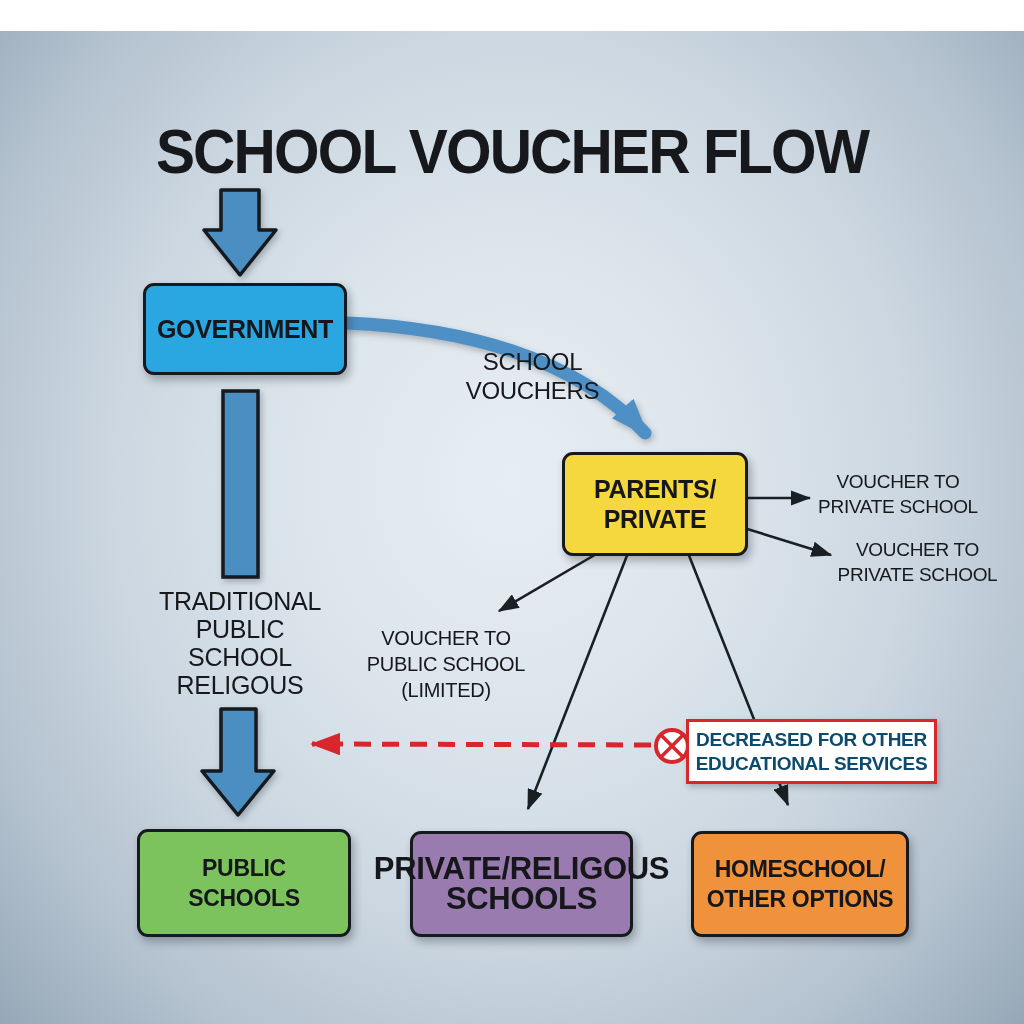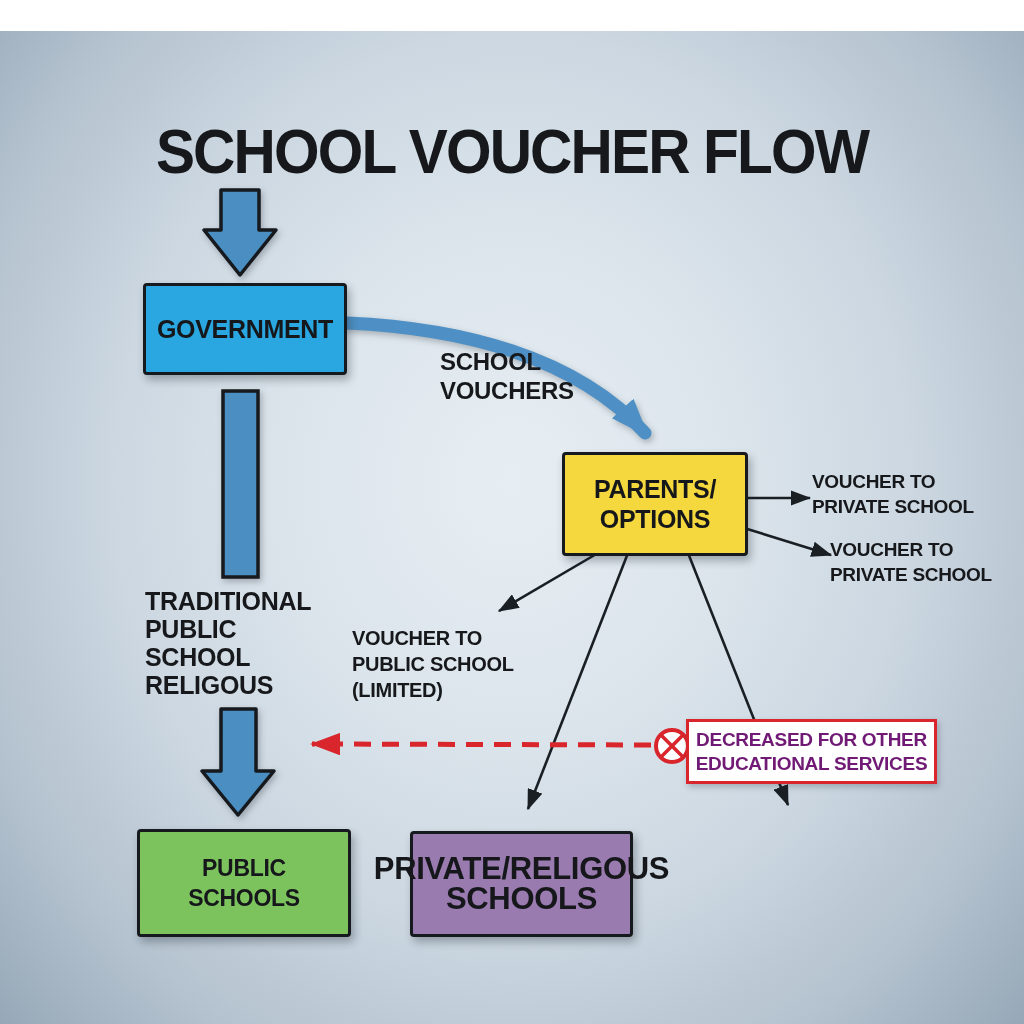--- a/index.html
+++ b/index.html
@@ -12,48 +12,48 @@
   }
   .title {
     position:absolute; left:0; right:0; top:84px; text-align:center;
     font-size:63px; font-weight:bold; color:#16181b; letter-spacing:-2px;
     transform:scaleX(0.93); transform-origin:center;
     white-space:nowrap;
   }
   .node {
     position:absolute; display:flex; align-items:center; justify-content:center;
     text-align:center; font-weight:bold; white-space:pre-line; color:#15171b;
-    border:3.5px solid #16191d; border-radius:4px;
+    border:3.5px solid #16191d; border-radius:11px;
     box-shadow:3px 5px 9px rgba(25,35,45,.32);
     letter-spacing:-0.3px;
   }
   .node-government { left:143px; top:252px; width:198px; height:86px;
     background:#2aa7e0; font-size:25px; }
   .node-parents { left:562px; top:421px; width:180px; height:98px;
     background:#f5d73e; font-size:25px; line-height:30px; }
   .node-public { left:137px; top:798px; width:208px; height:102px;
     background:#7cc35e; font-size:23px; line-height:30px; }
   .node-private { left:410px; top:800px; width:217px; height:100px;
     background:#9a7baf; font-size:31px; line-height:30px; }
   .node-homeschool { left:691px; top:800px; width:212px; height:100px;
     background:#f0923b; font-size:23px; line-height:30px; }
   .flabel {
-    position:absolute; font-weight:bold; 
+    position:absolute; font-weight:normal; text-align:center;
     white-space:pre-line; color:#16181b; letter-spacing:-0.3px;
   }
   .lbl-vouchers    { left:440px; top:316px; width:185px; font-size:24px; line-height:29px; }
   .lbl-traditional { left:145px; top:556px; width:190px; font-size:25px; line-height:28px; }
   .lbl-vp-top      { left:812px; top:438px; width:172px; font-size:19px; line-height:25px; }
   .lbl-vp-bottom   { left:830px; top:506px; width:175px; font-size:19px; line-height:25px; }
   .lbl-vpublic     { left:352px; top:594px; width:188px; font-size:20px; line-height:26px; }
   .alert-box {
     position:absolute; left:686px; top:688px; width:245px; height:59px;
     background:#ffffff; border:3px solid #d8262c;
     display:flex; align-items:center; justify-content:center; text-align:center;
-    font-weight:bold; font-size:19px; line-height:24px; color:#701a75;
+    font-weight:bold; font-size:19px; line-height:24px; color:#0c4a6e;
     white-space:pre-line; letter-spacing:-0.3px;
     box-shadow:2px 3px 6px rgba(25,35,45,.25);
   }
   svg.overlay { position:absolute; left:0; top:0; width:1024px; height:1024px; }
   .shadowed { filter: drop-shadow(2px 3px 3px rgba(20,30,40,.28)); }
 </style>
 </head>
 <body>
 
 <div id="canvas">
@@ -92,28 +92,30 @@
     <g>
       <circle cx="672" cy="715" r="16" fill="#ffffff" stroke="#d8262c" stroke-width="4"></circle>
       <line x1="661" y1="704" x2="683" y2="726" stroke="#d8262c" stroke-width="3.5"></line>
       <line x1="683" y1="704" x2="661" y2="726" stroke="#d8262c" stroke-width="3.5"></line>
     </g>
   </svg>
 
   <div class="node node-government">GOVERNMENT</div>
 
   <div class="node node-parents">PARENTS/
-OPTIONS</div>
+PRIVATE</div>
 
   <div class="node node-public">PUBLIC
 SCHOOLS</div>
 
   <div class="node node-private">PRIVATE/RELIGOUS
 SCHOOLS</div>
 
+  <div class="node node-homeschool">HOMESCHOOL/
+OTHER OPTIONS</div>
 
   <div class="flabel lbl-vouchers">SCHOOL
 VOUCHERS</div>
 
   <div class="flabel lbl-traditional">TRADITIONAL
 PUBLIC
 SCHOOL
 RELIGOUS</div>
 
   <div class="flabel lbl-vp-top">VOUCHER TO

